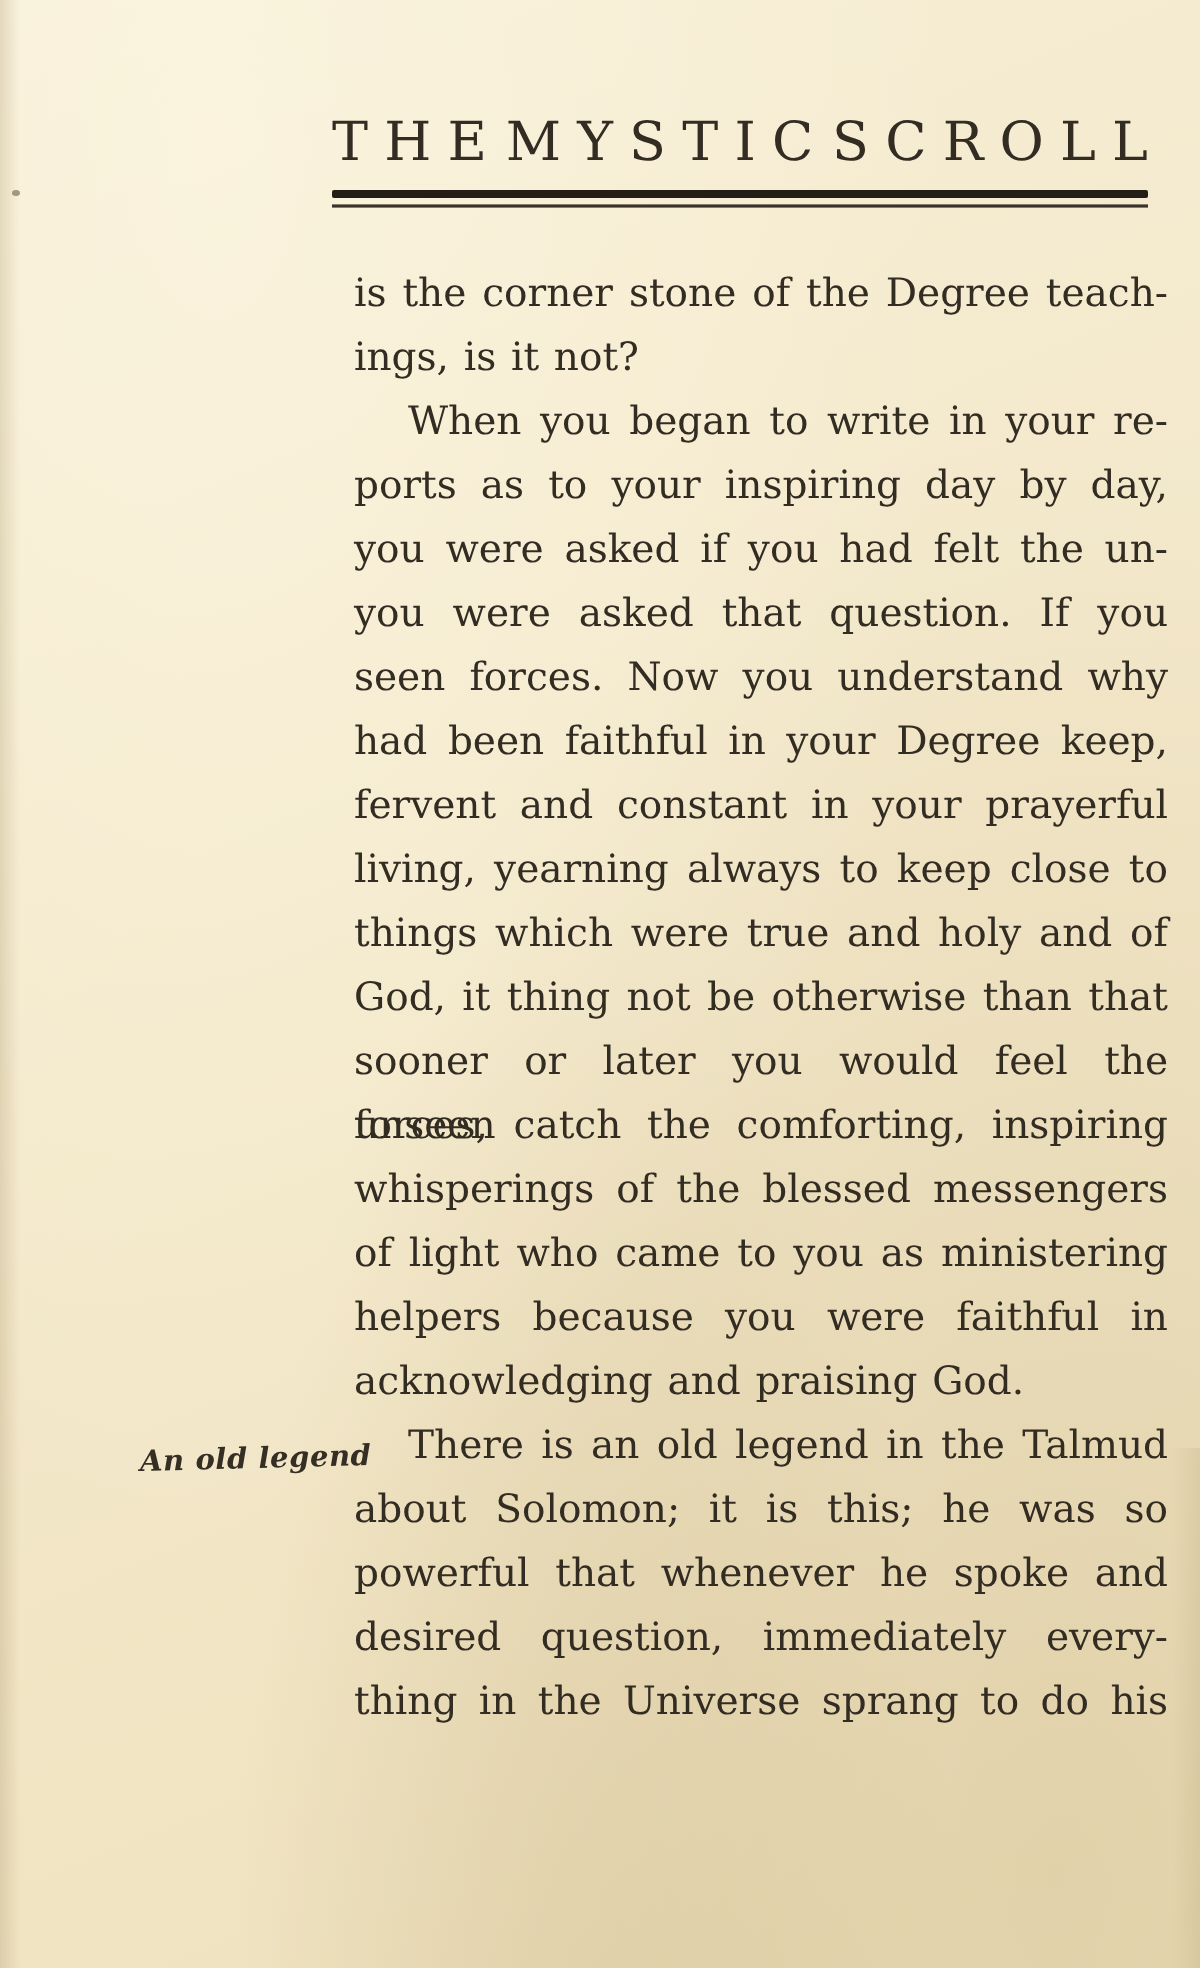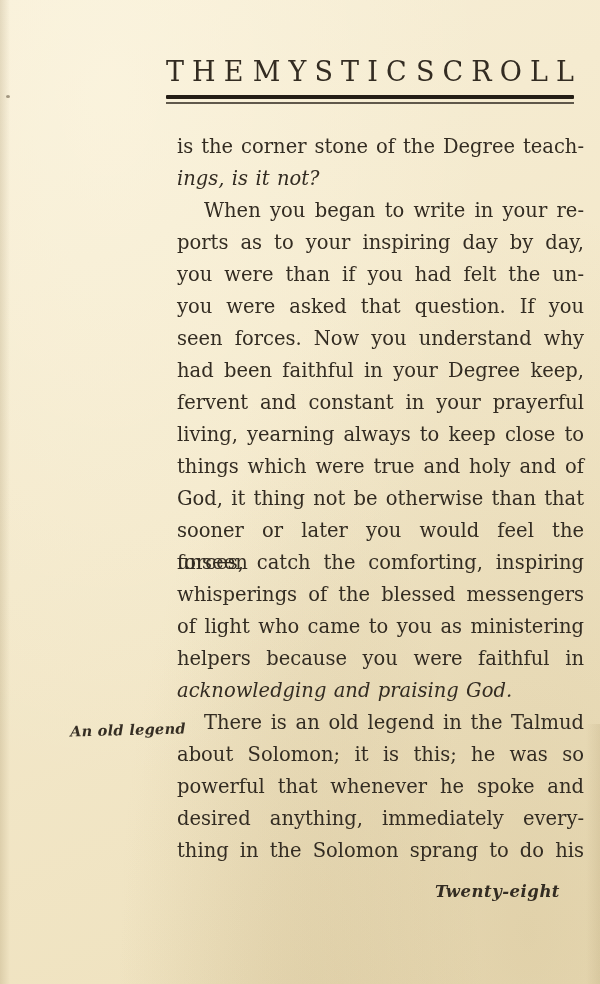--- a/index.html
+++ b/index.html
@@ -82,21 +82,21 @@
   }
   .line {
     line-height: 32px;
     height: 32px;
     text-align: justify;
     text-align-last: justify;
     word-spacing: 0.06em;
     overflow: visible;
   }
   .line.indent { padding-left: 27px; }
-  .line.flush-last { text-align-last: left; font-style: italic; }
+  .line.flush-last { text-align-last: left; }
 
   .margin-note {
     position: absolute;
     top: 721px;
     left: 70px;
     font-size: 14.5px;
     font-style: italic;
     font-weight: 600;
     letter-spacing: 0.02em;
     color: #352e24;
@@ -137,40 +137,39 @@
     </div>
     <div class="rule-thick"></div>
     <div class="rule-thin"></div>
   </div>
 
   <div class="body-text">
       <div class="line">is the corner stone of the Degree teach-</div>
       <div class="line flush-last">ings, is it not?</div>
       <div class="line indent">When you began to write in your re-</div>
       <div class="line">ports as to your inspiring day by day,</div>
-      <div class="line">you were than if you had felt the un-</div>
+      <div class="line">you were asked if you had felt the un-</div>
       <div class="line">you were asked that question. If you</div>
       <div class="line">seen forces. Now you understand why</div>
       <div class="line">had been faithful in your Degree keep,</div>
       <div class="line">fervent and constant in your prayerful</div>
       <div class="line">living, yearning always to keep close to</div>
       <div class="line">things which were true and holy and of</div>
       <div class="line">God, it thing not be otherwise than that</div>
       <div class="line">sooner or later you would feel the unseen</div>
       <div class="line">forces, catch the comforting, inspiring</div>
       <div class="line">whisperings of the blessed messengers</div>
       <div class="line">of light who came to you as ministering</div>
       <div class="line">helpers because you were faithful in</div>
       <div class="line flush-last">acknowledging and praising God.</div>
       <div class="line indent">There is an old legend in the Talmud</div>
       <div class="line">about Solomon; it is this; he was so</div>
       <div class="line">powerful that whenever he spoke and</div>
-      <div class="line">desired anything, immediately every-</div>
-      <div class="line">thing in the Solomon sprang to do his</div>
+      <div class="line">desired question, immediately every-</div>
+      <div class="line">thing in the Universe sprang to do his</div>
     </div>
 
   <div class="margin-note">An old legend</div>
 
-  <div class="page-number">Twenty-eight</div>
 
   <div class="speck"></div>
 
 </div>
 
 </body></html>

